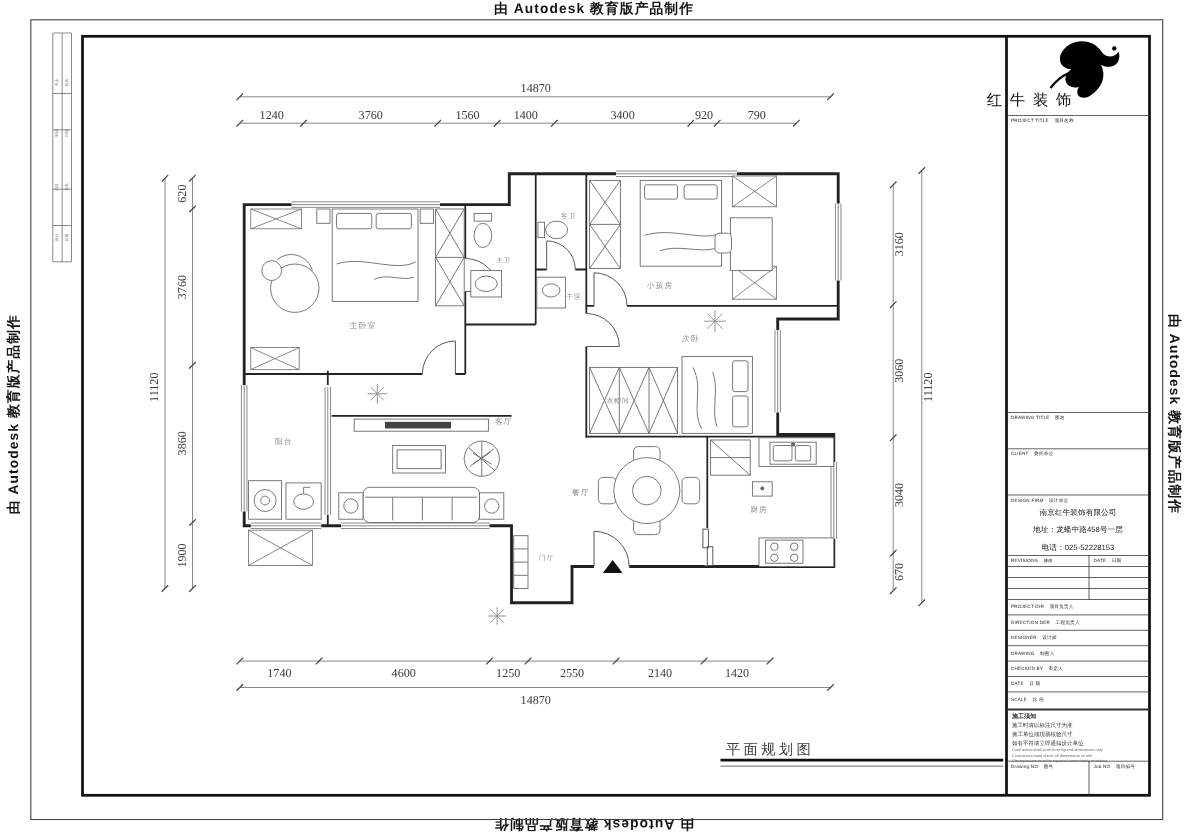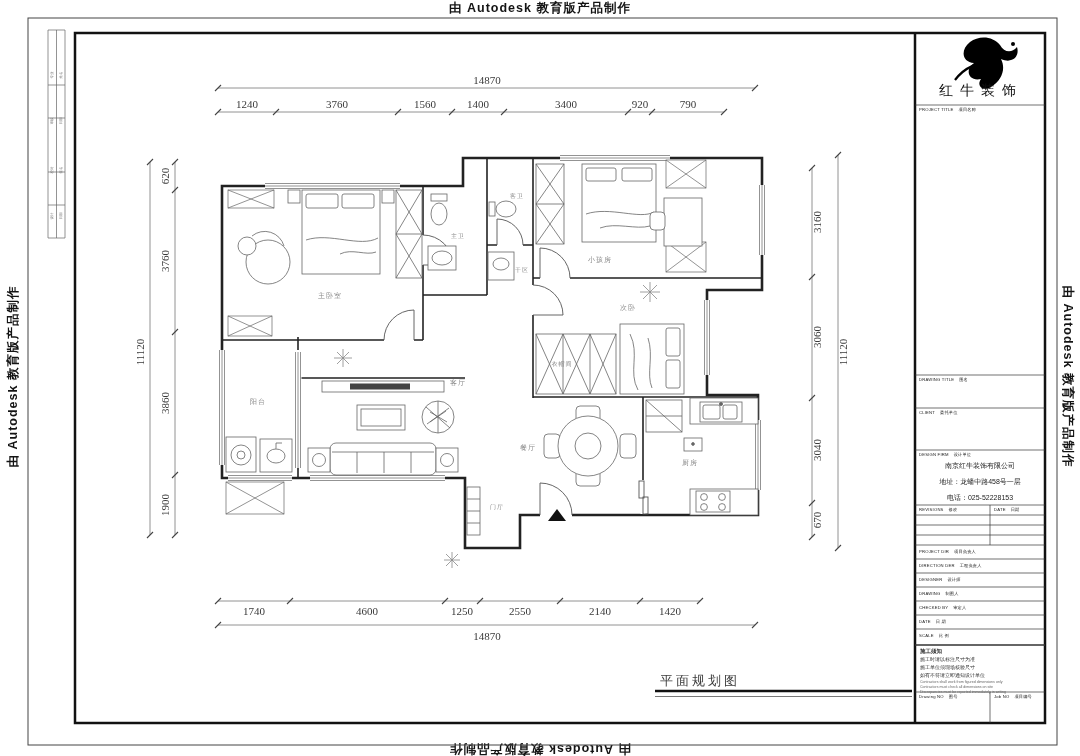--- a/index.html
+++ b/index.html
@@ -15,21 +15,21 @@
   #banner-top{top:0px;left:0;width:100%;text-align:center;}
   #banner-bottom{bottom:-1px;left:0;width:100%;text-align:center;transform:rotate(180deg);}
   #banner-left{top:368px;left:-137px;width:300px;text-align:center;transform:rotate(-90deg);}
   #banner-right{top:368px;left:917px;width:300px;text-align:center;transform:rotate(90deg);}
   
   .tb{position:absolute;color:#222;font-size:4.2px;white-space:nowrap;letter-spacing:0.2px;}
   .tb .cn{margin-left:5px;}
   .firmline{position:absolute;left:917px;width:126px;text-align:center;color:#222;font-size:7px;white-space:nowrap;}
   .note-cn{position:absolute;left:920px;color:#333;font-size:5px;white-space:nowrap;}
   .note-en{position:absolute;left:920px;color:#666;font-size:3.6px;white-space:nowrap;}
-  .logo-cn{position:absolute;left:919px;top:82px;width:124px;text-align:center;color:#111;
+  .logo-cn{position:absolute;left:877px;top:82px;width:124px;text-align:center;color:#111;
     font-size:14px;letter-spacing:7px;font-family:"Liberation Serif", serif;}
 </style>
 </head>
 <body>
 
 <div id="page">
 
   <div class="banner" id="banner-top">由 Autodesk 教育版产品制作</div>
   <div class="banner" id="banner-bottom">由 Autodesk 教育版产品制作</div>
   <div class="banner" id="banner-left">由 Autodesk 教育版产品制作</div>

